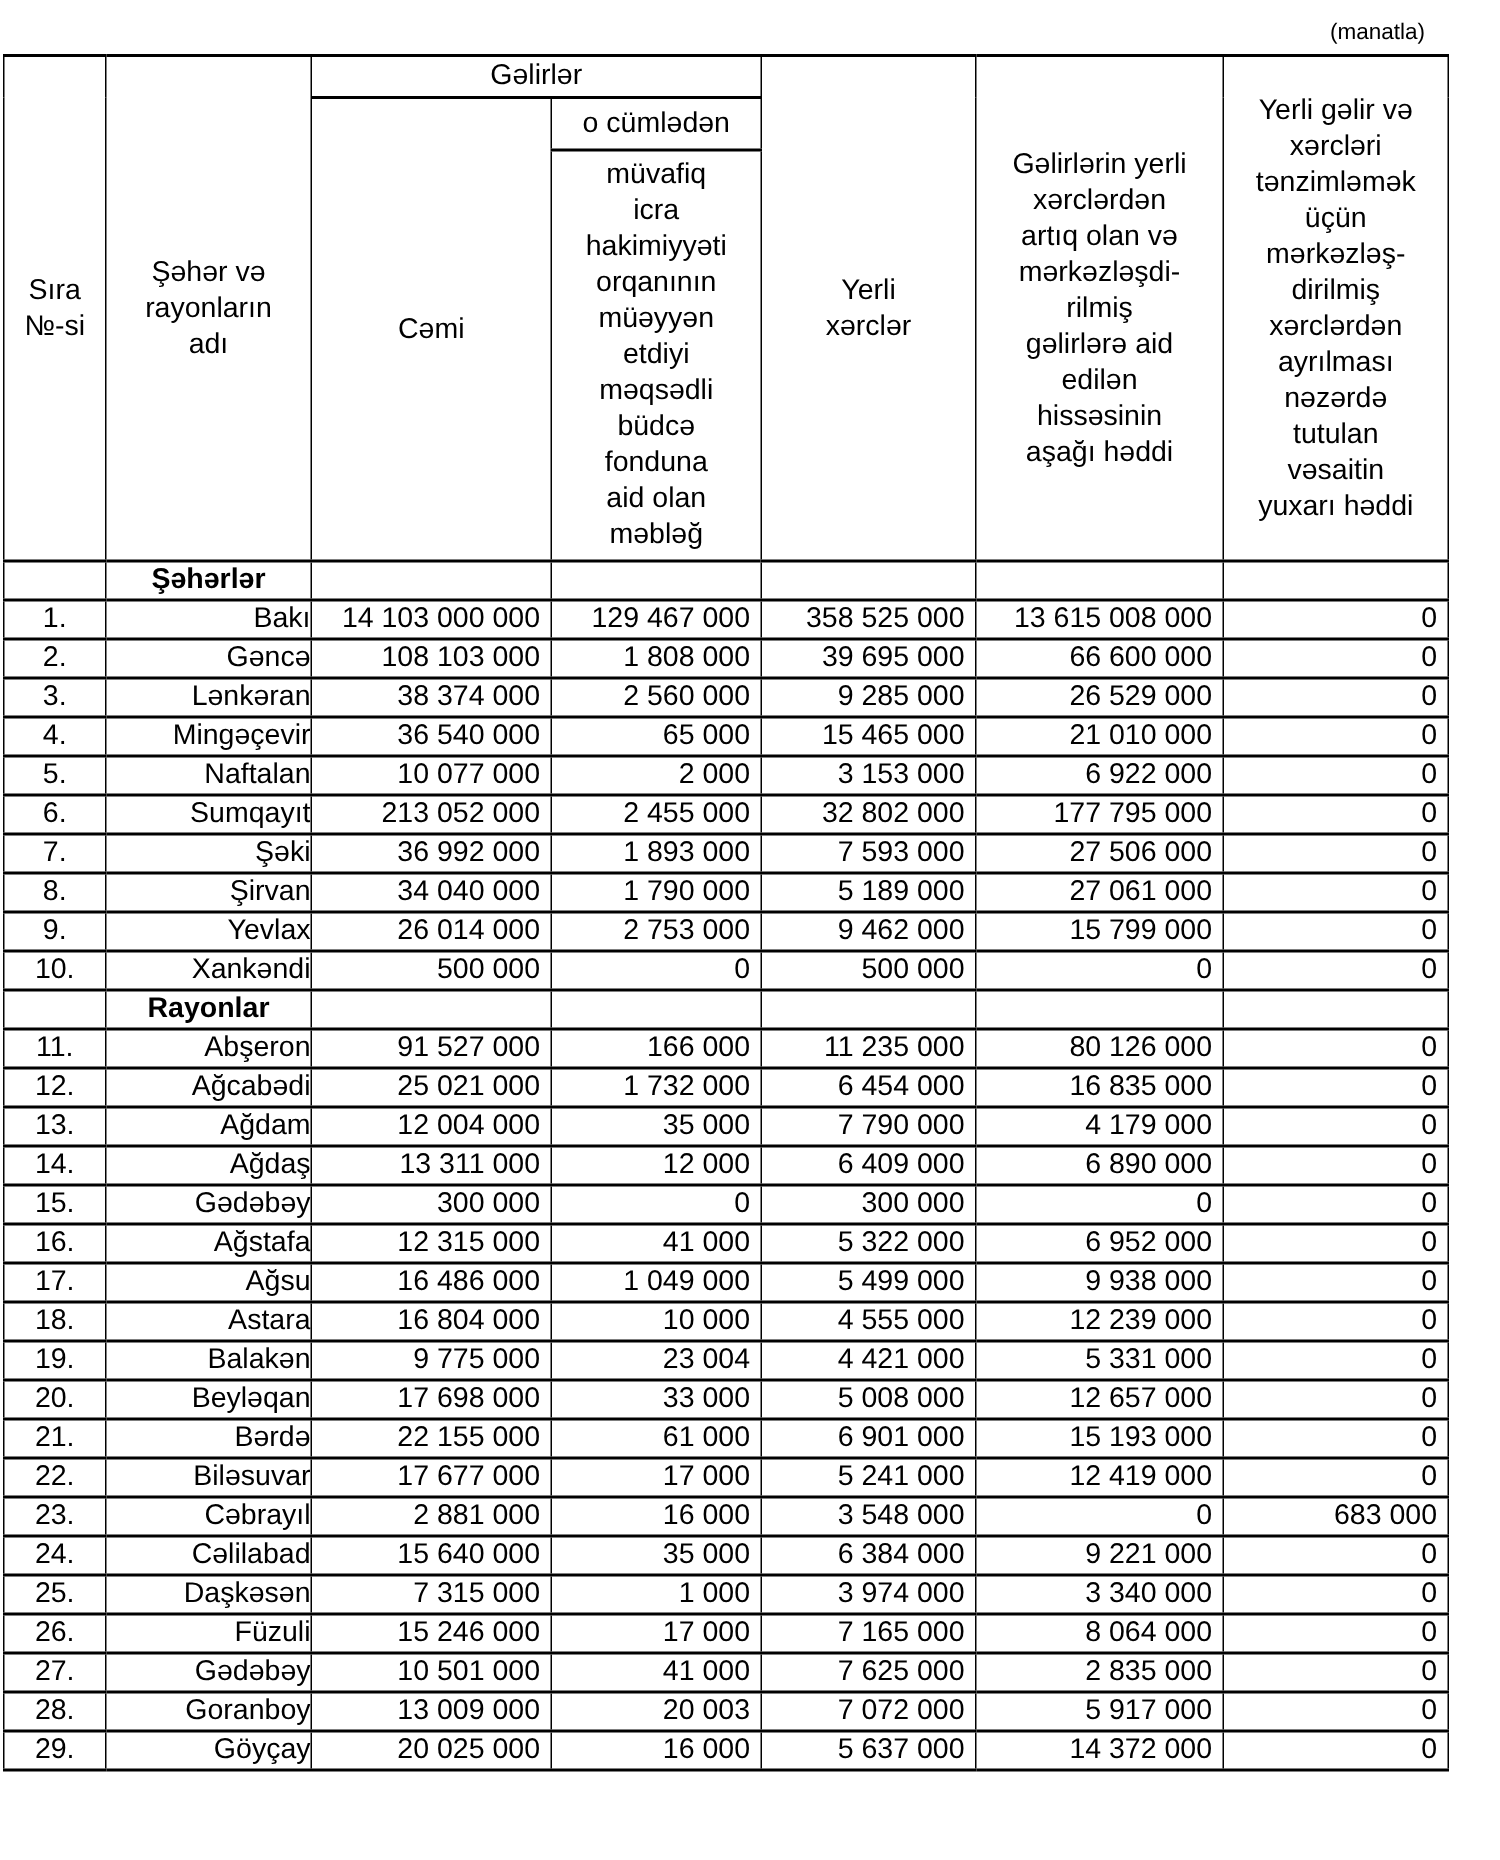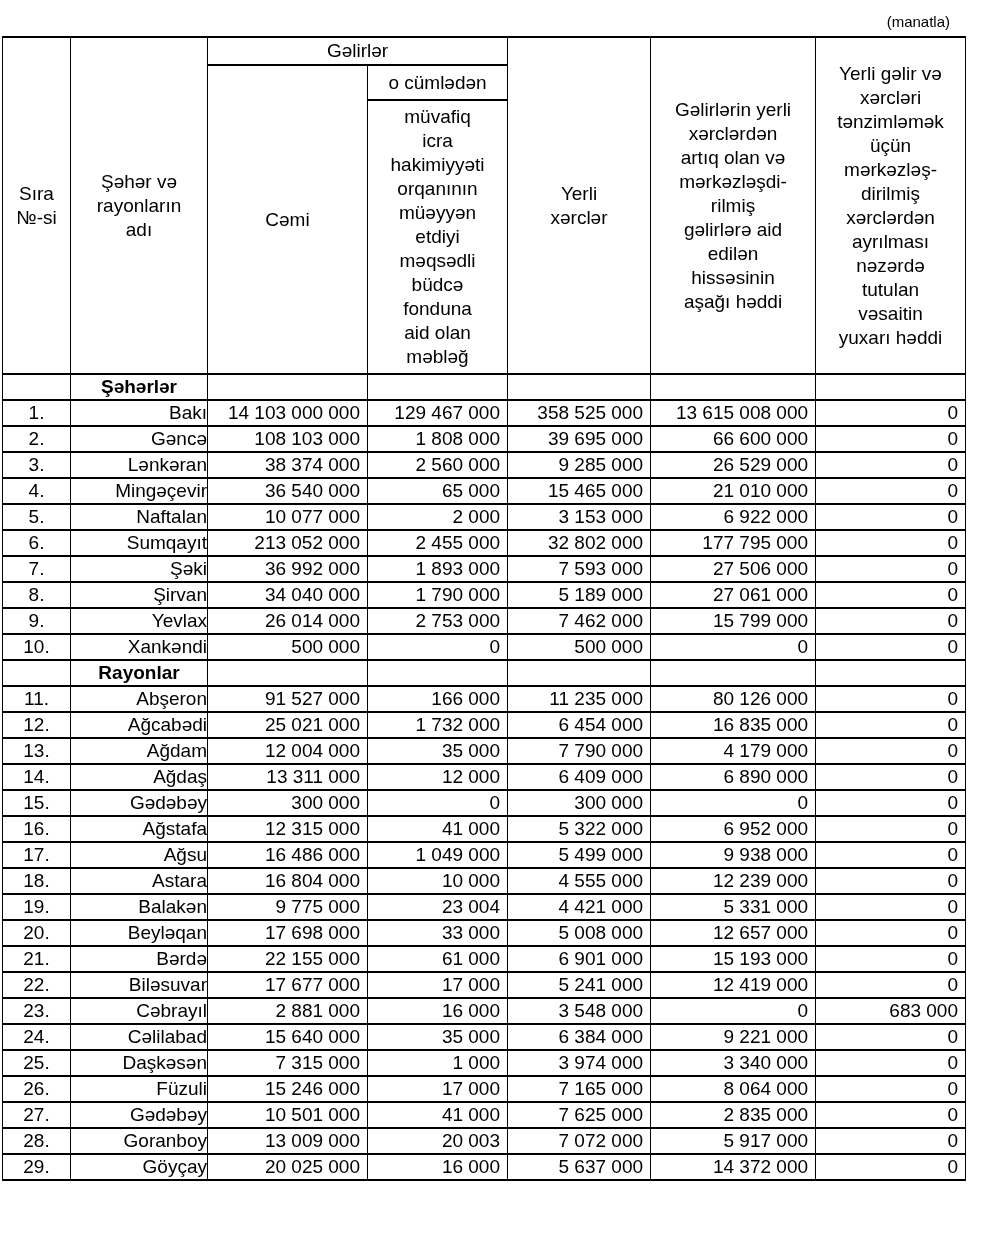--- a/index.html
+++ b/index.html
@@ -202,21 +202,21 @@
           <td class="c-num">1 790 000</td>
           <td class="c-num">5 189 000</td>
           <td class="c-num">27 061 000</td>
           <td class="c-num">0</td>
         </tr>
         <tr class="r">
           <td class="c-no">9.</td>
           <td class="c-name">Yevlax</td>
           <td class="c-num">26 014 000</td>
           <td class="c-num">2 753 000</td>
-          <td class="c-num">7 462 000</td>
+          <td class="c-num">9 462 000</td>
           <td class="c-num">15 799 000</td>
           <td class="c-num">0</td>
         </tr>
         <tr class="r">
           <td class="c-no">10.</td>
           <td class="c-name">Xankəndi</td>
           <td class="c-num">500 000</td>
           <td class="c-num">0</td>
           <td class="c-num">500 000</td>
           <td class="c-num">0</td>

